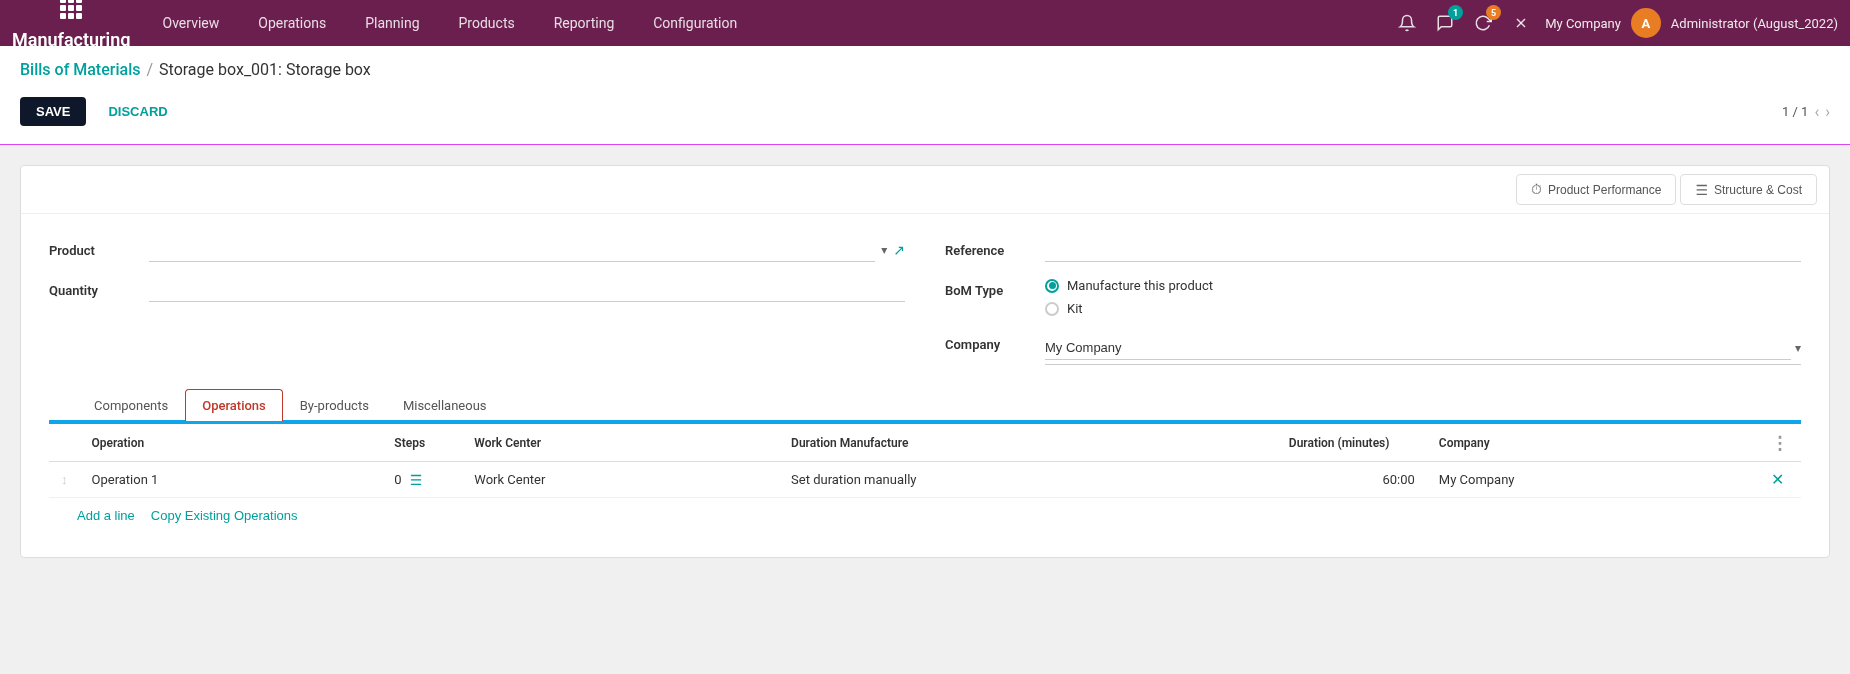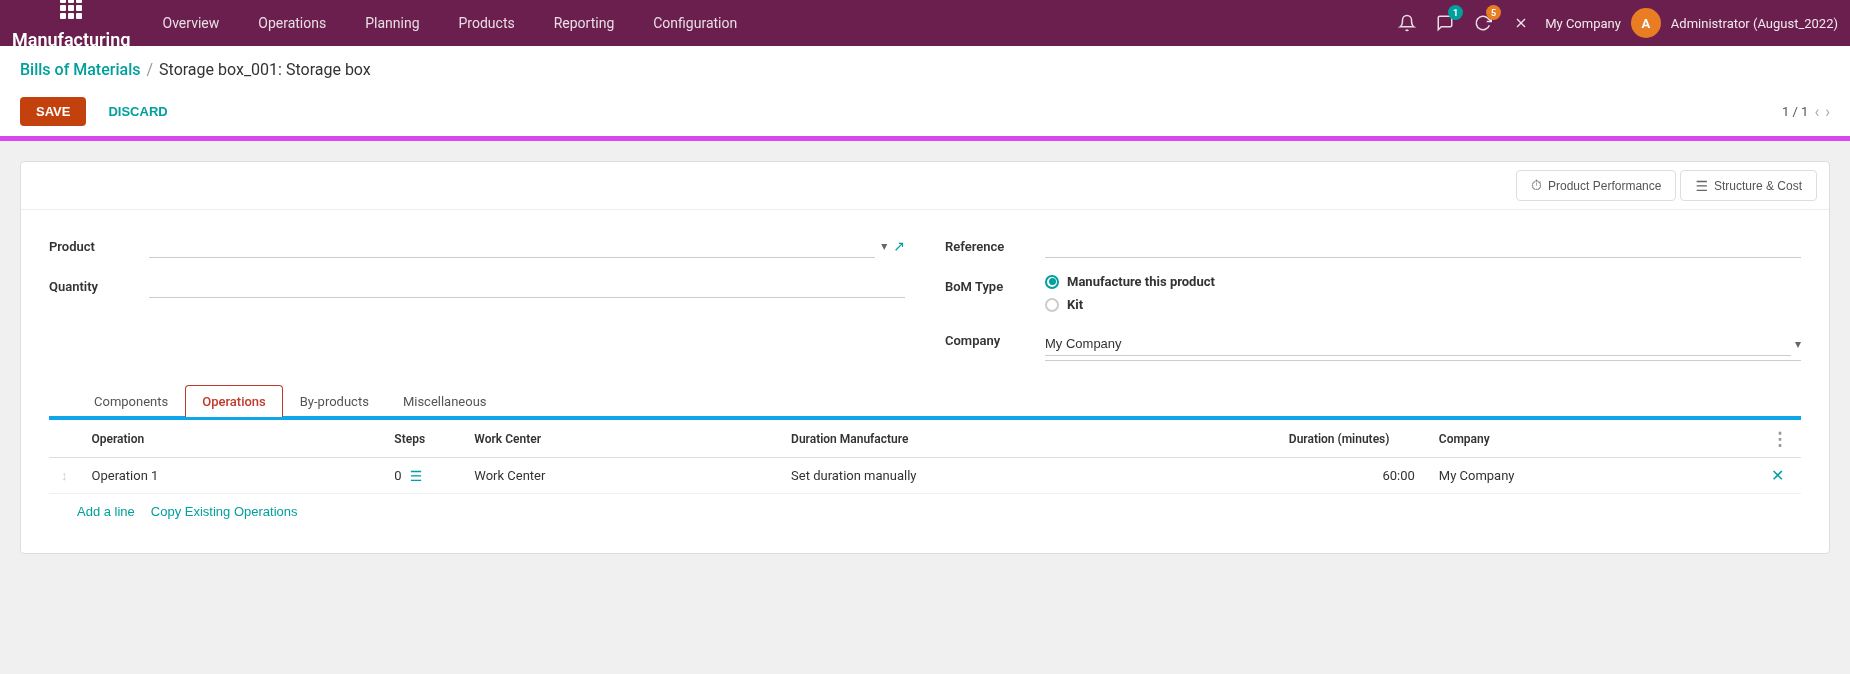--- a/index.html
+++ b/index.html
@@ -44,35 +44,35 @@
     .avatar {
       width: 30px; height: 30px; border-radius: 50%;
       background: #e87d24; color: #fff;
       display: flex; align-items: center; justify-content: center;
       font-weight: 700; font-size: 13px;
     }
     .user-name { color: rgba(255,255,255,0.9); font-size: 13px; }
 
     
     .breadcrumb-bar {
-      background: #fff; padding: 14px 20px 0 20px;
-      border-bottom: 5px solid #d946ef;
+      background: #fff; padding: 14px 20px 8px 20px;
+      border-bottom: 1px solid #d946ef;
     }
     .breadcrumb {
       display: flex; align-items: center; gap: 6px;
       font-size: 16px; margin-bottom: 10px;
     }
     .breadcrumb-link { color: #00a09d; cursor: pointer; font-weight: 500; }
     .breadcrumb-sep { color: #999; }
     .breadcrumb-current { color: #333; font-weight: 400; }
     .action-bar {
       display: flex; align-items: center; gap: 10px; padding: 8px 0 10px 0;
     }
     .btn-save {
-      background: #c2410c; color: #fff; border: none;
+      background: #0f172a; color: #fff; border: none;
       padding: 7px 16px; border-radius: 4px; cursor: pointer;
       font-size: 13px; font-weight: 600;
     }
     .btn-discard {
       background: transparent; color: #00a09d; border: none;
       padding: 7px 12px; border-radius: 4px; cursor: pointer;
       font-size: 13px; font-weight: 600;
     }
     .pagination {
       margin-left: auto; display: flex; align-items: center; gap: 6px;
@@ -127,21 +127,21 @@
       padding: 4px 0; font-size: 13px; outline: none;
       background: transparent; color: #333;
     }
     .field-select-row {
       display: flex; align-items: center; gap: 6px;
     }
     .select-arrow { color: #666; font-size: 12px; }
     .ext-link { color: #00a09d; cursor: pointer; font-size: 14px; }
 
     
-    .radio-group { display: flex; flex-direction: column; gap: 8px; font-weight: bold; }
+    .radio-group { display: flex; flex-direction: column; gap: 8px; }
     .radio-item { display: flex; align-items: center; gap: 8px; font-size: 13px; cursor: pointer; }
     .radio-circle {
       width: 14px; height: 14px; border-radius: 50%;
       border: 2px solid #ccc; display: flex; align-items: center; justify-content: center;
       flex-shrink: 0;
     }
     .radio-circle.checked { border-color: #00a09d; }
     .radio-dot { width: 7px; height: 7px; border-radius: 50%; background: #00a09d; }
 
     

